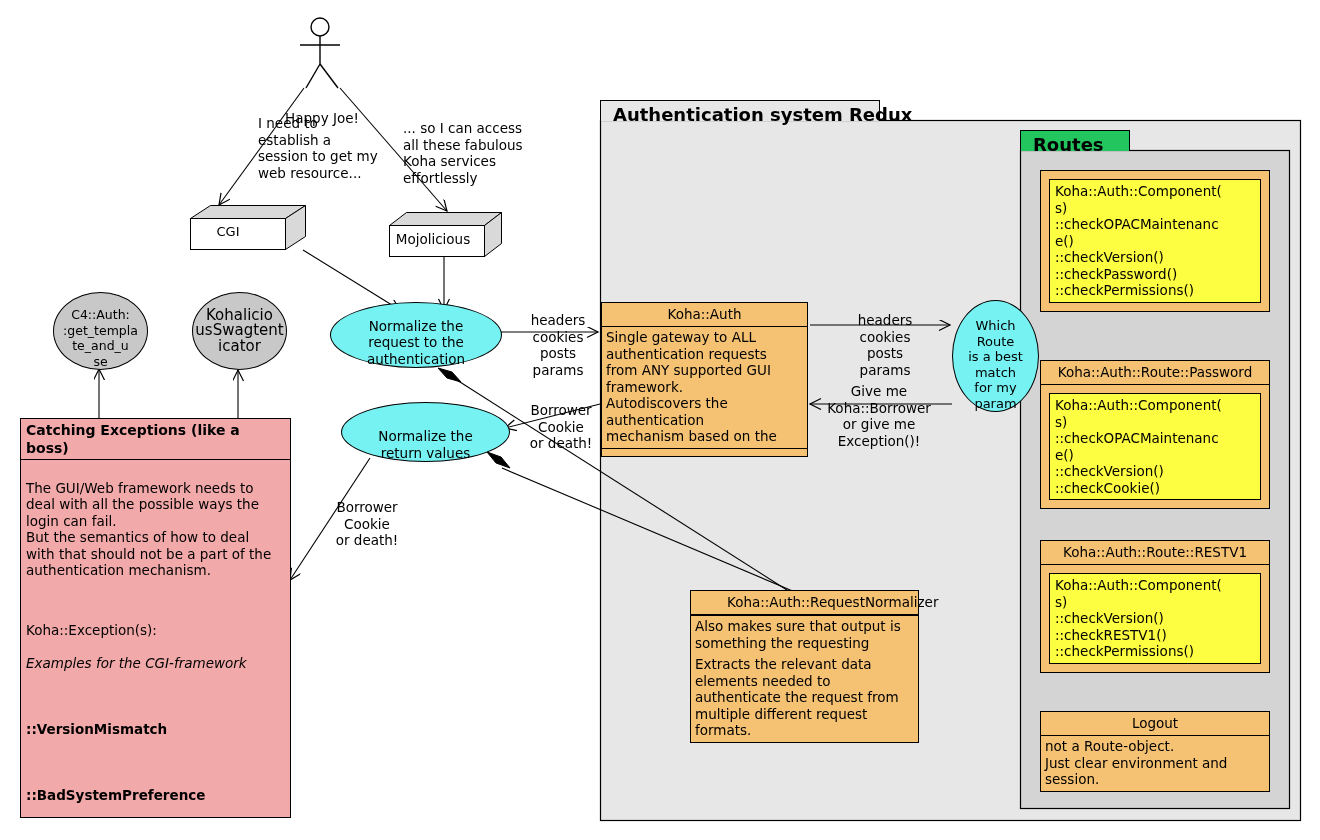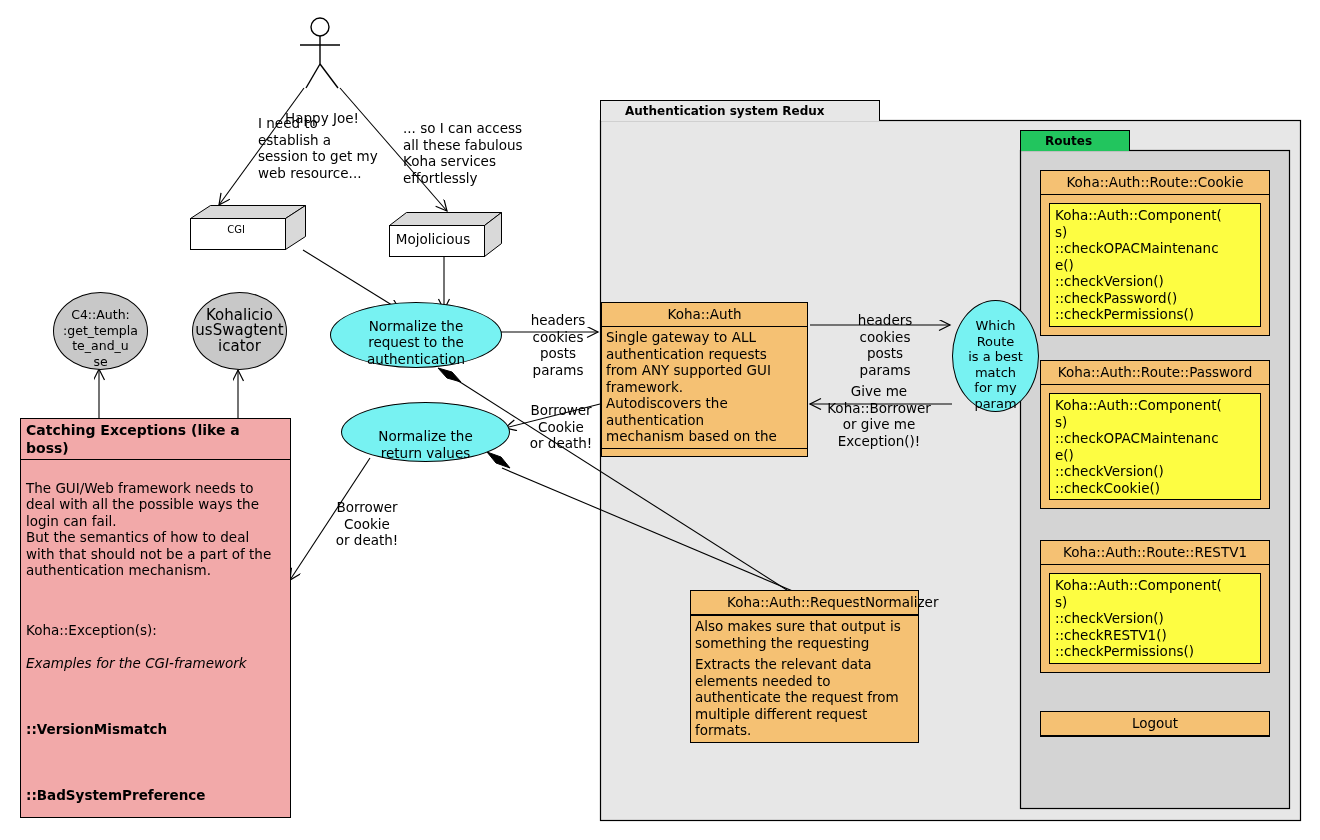--- a/index.html
+++ b/index.html
@@ -47,22 +47,22 @@
     white-space: pre-line;
   }
   .node-sep { border-top: 1px solid #000; }
   .node-empty { height: 7px; border-top: 1px solid #000; }
   .pkg-tab {
     position: absolute;
     box-sizing: border-box;
     border: 1px solid #000;
     border-bottom: none;
     font-weight: bold;
-    font-size: 12px;
-    padding: 3px 8px 2px 24px;
+    font-size: 18px;
+    padding: 3px 8px 2px 12px;
     white-space: nowrap;
   }
 
   
   .note {
     position: absolute;
     box-sizing: border-box;
     border: 1px solid #000;
     background: #F2A9A9;
   }
@@ -216,21 +216,21 @@
 all these fabulous
 Koha services
 effortlessly</div>
 
 <div class="cube" style="left:190px; top:205px;">
   <svg width="120" height="48" style="position:absolute; left:0; top:0;">
     <polygon points="0.5,13.5 20.5,0.5 115.5,0.5 95.5,13.5" fill="#D9D9D9" stroke="#000" stroke-width="1"></polygon>
     <polygon points="95.5,13.5 115.5,0.5 115.5,31.5 95.5,44.5" fill="#D9D9D9" stroke="#000" stroke-width="1"></polygon>
     <rect x="0.5" y="13.5" width="95" height="31" fill="#ffffff" stroke="#000" stroke-width="1"></rect>
   </svg>
-  <div class="abs" style="left:0px; top:19px; width:76px; text-align:center; font-size:10px;margin-left:8px;">CGI</div>
+  <div class="abs" style="left:0px; top:19px; width:76px; text-align:center; font-size:13px;">CGI</div>
 </div>
 
 <div class="cube" style="left:389px; top:212px;">
   <svg width="120" height="48" style="position:absolute; left:0; top:0;">
     <polygon points="0.5,13.5 17.5,0.5 112.5,0.5 95.5,13.5" fill="#D9D9D9" stroke="#000" stroke-width="1"></polygon>
     <polygon points="95.5,13.5 112.5,0.5 112.5,31.5 95.5,44.5" fill="#D9D9D9" stroke="#000" stroke-width="1"></polygon>
     <rect x="0.5" y="13.5" width="95" height="31" fill="#ffffff" stroke="#000" stroke-width="1"></rect>
   </svg>
   <div class="abs" style="left:0px; top:19px; width:88px; text-align:center; font-size:13.5px;">Mojolicious</div>
 </div>
@@ -308,21 +308,20 @@
   <div class="node-body node-sep">Also makes sure that output is
 something the requesting</div>
   <div class="node-body">Extracts the relevant data
 elements needed to
 authenticate the request from
 multiple different request
 formats.</div>
 </div>
 
 <div class="node-box" style="left:1040px; top:170px; width:230px;">
-  <div class="node-title">Koha::Auth::Route::Cookie</div>
   <div style="padding:8px;">
     <div style="border:1px solid #000; background:#FDFD42; padding:3px 5px; font-size:13.5px; line-height:16.5px; white-space:pre-line;">Koha::Auth::Component(
 s)
 ::checkOPACMaintenanc
 e()
 ::checkVersion()
 ::checkPassword()
 ::checkPermissions()</div>
   </div>
 </div>
@@ -345,20 +344,23 @@
     <div style="border:1px solid #000; background:#FDFD42; padding:3px 5px; font-size:13.5px; line-height:16.5px; white-space:pre-line;">Koha::Auth::Component(
 s)
 ::checkVersion()
 ::checkRESTV1()
 ::checkPermissions()</div>
   </div>
 </div>
 
 <div class="node-box" style="left:1040px; top:711px; width:230px;">
   <div class="node-title">Logout</div>
+  <div class="node-body">not a Route-object.
+Just clear environment and
+session.</div>
 </div>
 
 <div class="note" style="left:20px; top:418px; width:271px; height:400px;">
   <div class="note-title">Catching Exceptions (like a boss)</div>
   <div class="note-body">
     <div style="white-space:pre-line;">The GUI/Web framework needs to
 deal with all the possible ways the
 login can fail.
 But the semantics of how to deal
 with that should not be a part of the

